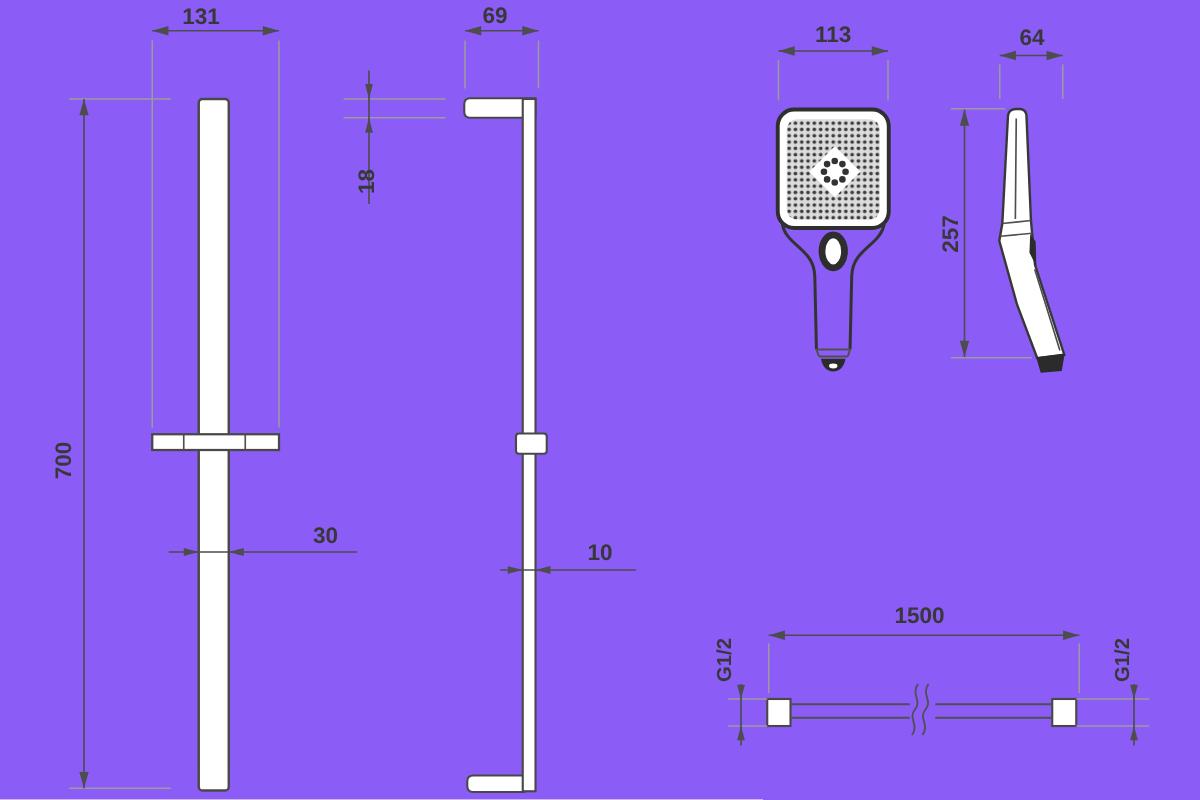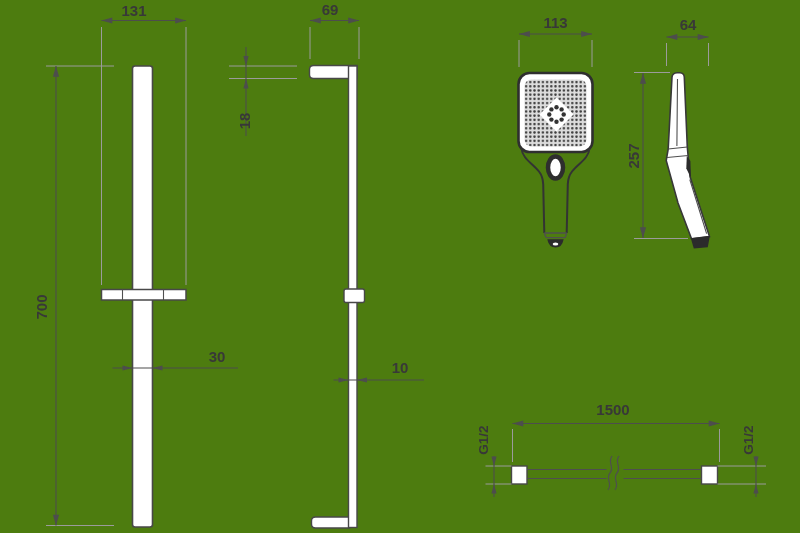--- a/index.html
+++ b/index.html
@@ -1,16 +1,16 @@
 <!DOCTYPE html>
 <html><head>
 <meta charset="utf-8">
 <style>
   html,body{margin:0;padding:0;background:#ffffff;}
-  .stage{width:800px;height:533px;background:#4d7c0f;position:relative;overflow:hidden;}
+  .stage{width:800px;height:533px;background:#8b5cf6;position:relative;overflow:hidden;}
   svg{display:block;}
   text{
     font-family:"Liberation Sans","DejaVu Sans",sans-serif;
     font-weight:bold;
     font-size:15px;
     fill:#383838;
   }
   text.sm{font-size:13.5px;}
   .ext{stroke:#9b9b9b;stroke-width:1;fill:none;}
   .dim{stroke:#4d4d4d;stroke-width:1.1;fill:none;}

